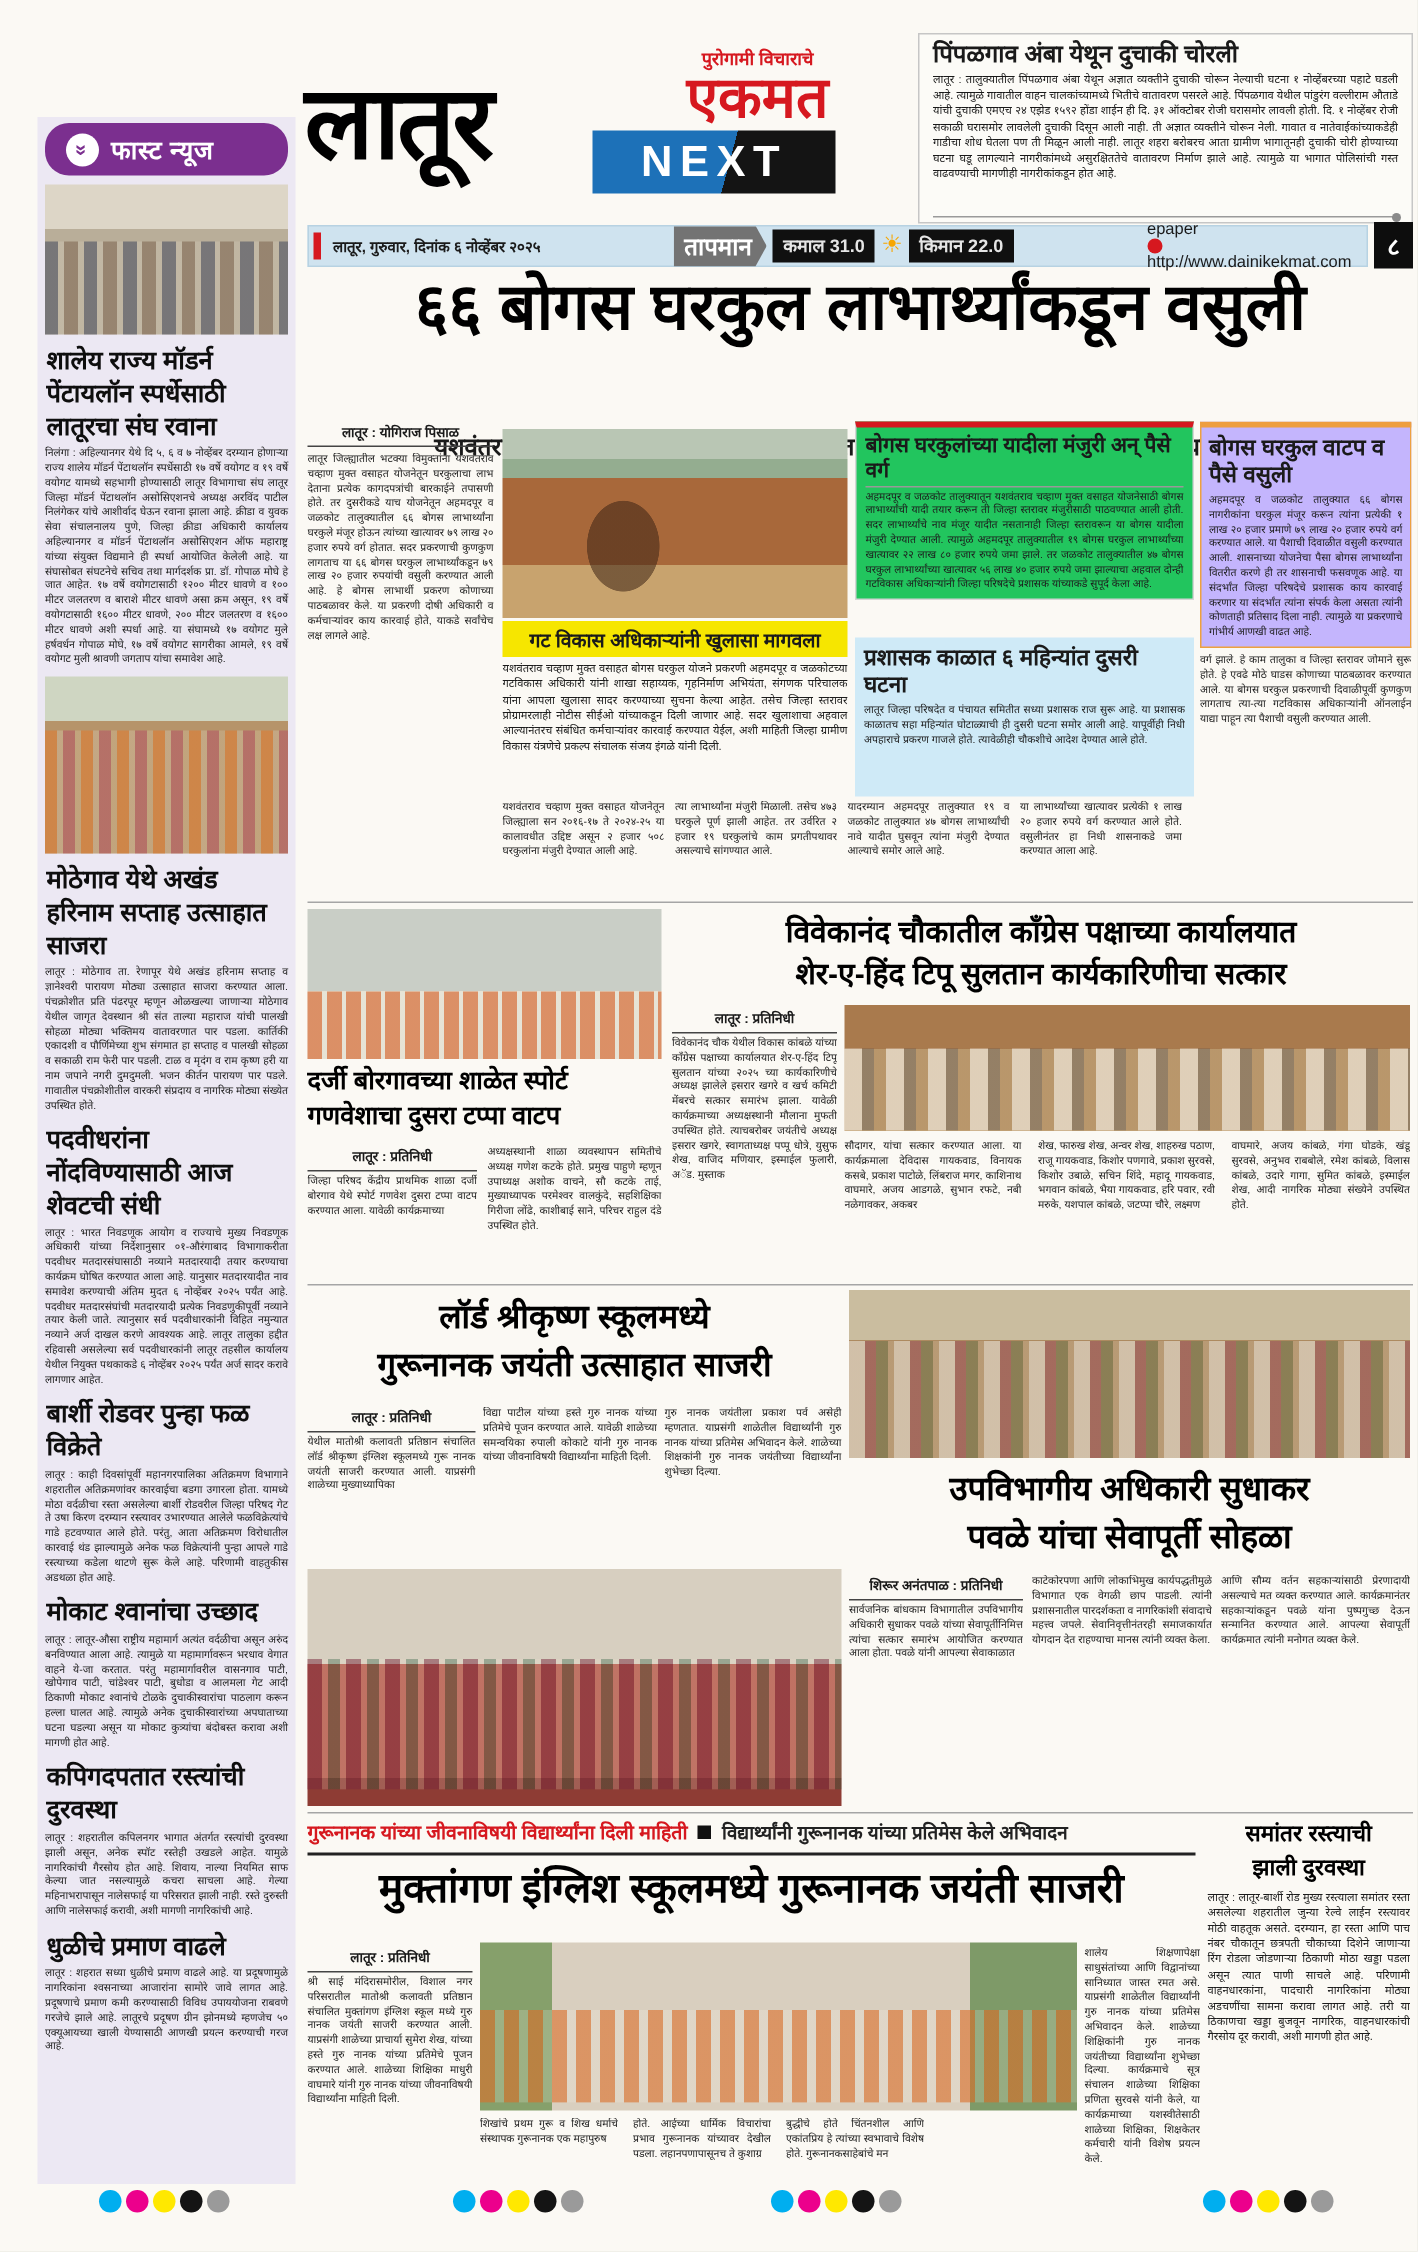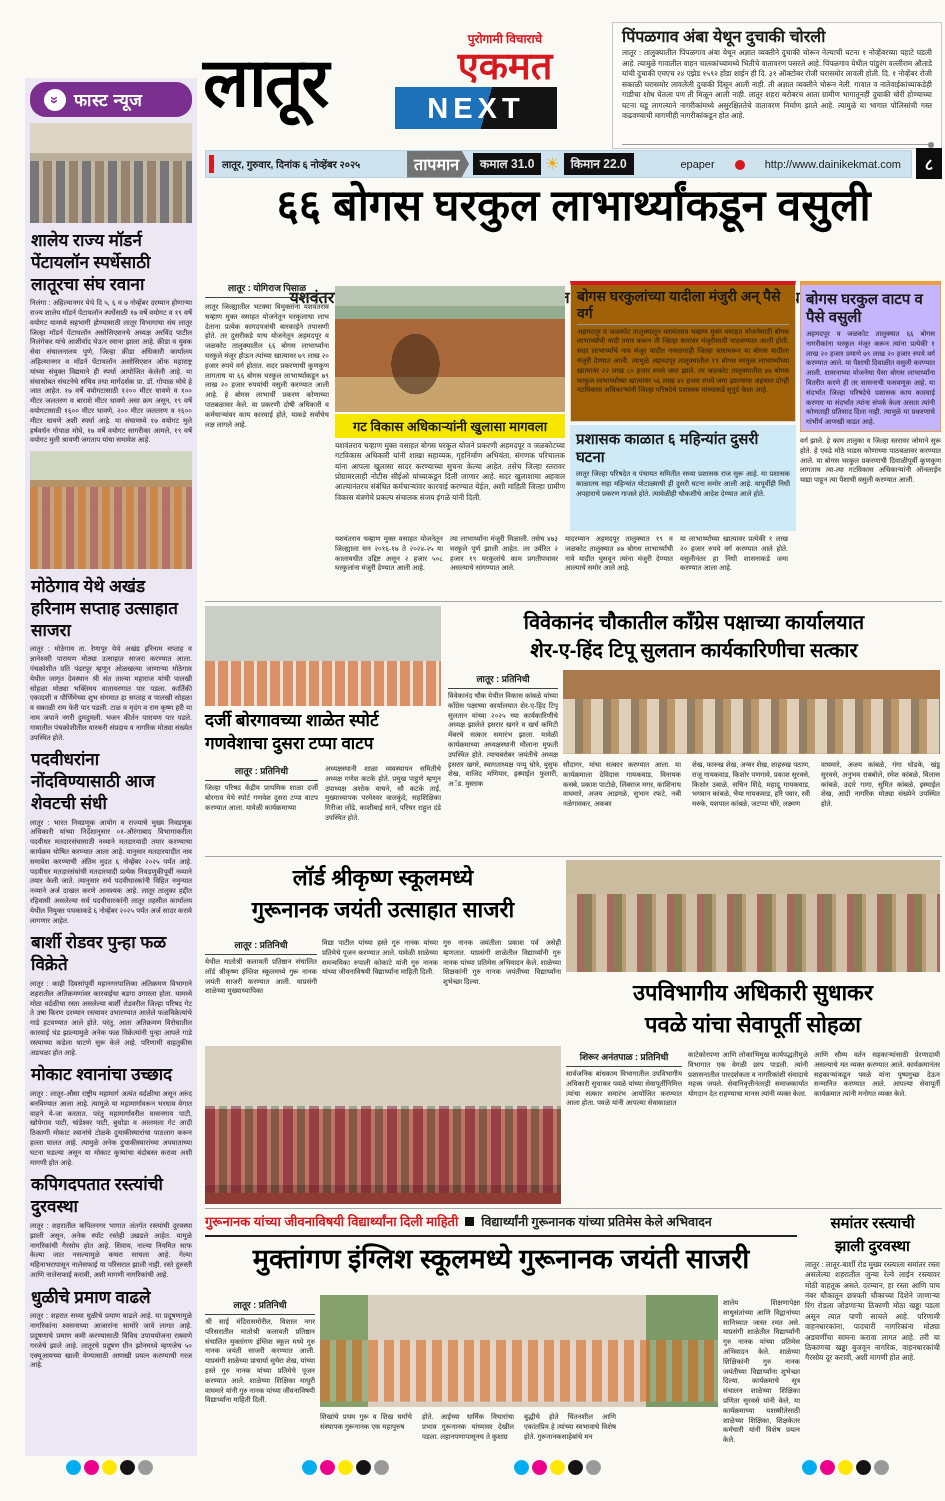--- a/index.html
+++ b/index.html
@@ -37,31 +37,31 @@
   .endrule{position:absolute;left:9px;right:9px;bottom:3px;border-top:1px solid #9a9a9a;}
   .enddot{position:absolute;right:-2px;top:-3px;width:6px;height:6px;border-radius:50%;background:#8a8a8a;}
   
   .datebar{left:205px;top:150px;width:707px;height:28px;background:#cfe3ef;border:1px solid #b7d2e2;box-sizing:border-box;display:flex;align-items:center;}
   .redaccent{width:5px;height:18px;background:#d6181f;margin:0 8px 0 3px;}
   .datetext{font-size:10px;font-weight:bold;}
   .tempwrap{display:flex;align-items:center;gap:4px;margin-left:auto;margin-right:auto;}
   .tempbadge{background:#737373;color:#fff;font-weight:bold;font-size:16px;padding:2px 10px 3px 7px;clip-path:polygon(0 0,88% 0,100% 50%,88% 100%,0 100%);}
   .tempbox{background:#101010;color:#e5e5e5;font-weight:bold;font-size:12px;padding:2px 7px 3px;}
   .sun{color:#f7a600;font-size:16px;line-height:1;}
-  .epwrap{display:flex;align-items:flex-end;gap:20px;margin-right:10px;font-size:11px;}
+  .epwrap{display:flex;align-items:flex-start;gap:0;margin-right:10px;font-size:11px;flex-direction:column;}
   .epdot{width:10px;height:10px;border-radius:50%;background:#d6181f;display:inline-block;}
   .pagenum{left:916px;top:148px;width:26px;height:31px;background:#0d0d0d;color:#fff;font-weight:bold;font-size:16px;display:flex;align-items:center;justify-content:center;}
   
   .leadhead{left:205px;top:179px;width:737px;text-align:center;font-size:43px;font-weight:900;line-height:1.25;color:#000;}
   .subhead{left:205px;top:238px;width:737px;display:flex;align-items:center;justify-content:center;gap:9px;font-size:16px;font-weight:bold;margin-top:48px;}
   .sq{width:9px;height:9px;background:#111;display:inline-block;flex:none;}
   .byline{font-size:9px;font-weight:bold;border-bottom:1px solid #444;padding-bottom:3px;text-align:center;}
   .bodytx{font-size:7px;line-height:1.4;text-align:justify;color:#1c1c1c;overflow:hidden;}
   .capbar{left:335px;top:414px;width:230px;height:24px;background:#f6e600;display:flex;align-items:center;justify-content:center;font-weight:bold;font-size:13px;}
-  .infobox1{left:570px;top:281px;width:226px;height:141px;border:1px solid #d5d5d5;border-top:4px solid #d6181f;box-sizing:border-box;background:#a16207;padding:2px 6px;overflow:hidden;}
+  .infobox1{left:570px;top:281px;width:226px;height:119px;border:1px solid #d5d5d5;border-top:4px solid #d6181f;box-sizing:border-box;background:#22c55e;padding:2px 6px;overflow:hidden;}
   .infobox1 h3{margin:1px 0 2px;font-size:14px;line-height:1.2;border-bottom:1px solid #999;padding-bottom:2px;}
   .infobox2{left:570px;top:425px;width:226px;height:106px;background:#cfeaf7;box-sizing:border-box;padding:4px 6px;overflow:hidden;}
   .infobox2 h3{margin:1px 0 3px;font-size:15px;line-height:1.2;}
   .creamrail{left:800px;top:281px;width:141px;height:318px;overflow:hidden;}
   .creambox{border:1px solid #eda13f;border-top:4px solid #ee9e3f;background:#c4b5fd;box-sizing:border-box;padding:4px 5px;}
   .creambox h3{margin:1px 0 3px;font-size:15px;line-height:1.2;}
   .hrule{background:#a5a5a5;height:1px;}
   
   .h17{font-size:17px;font-weight:900;line-height:1.35;color:#000;}
   .h20c{font-size:20px;font-weight:900;line-height:1.4;text-align:center;color:#000;}

